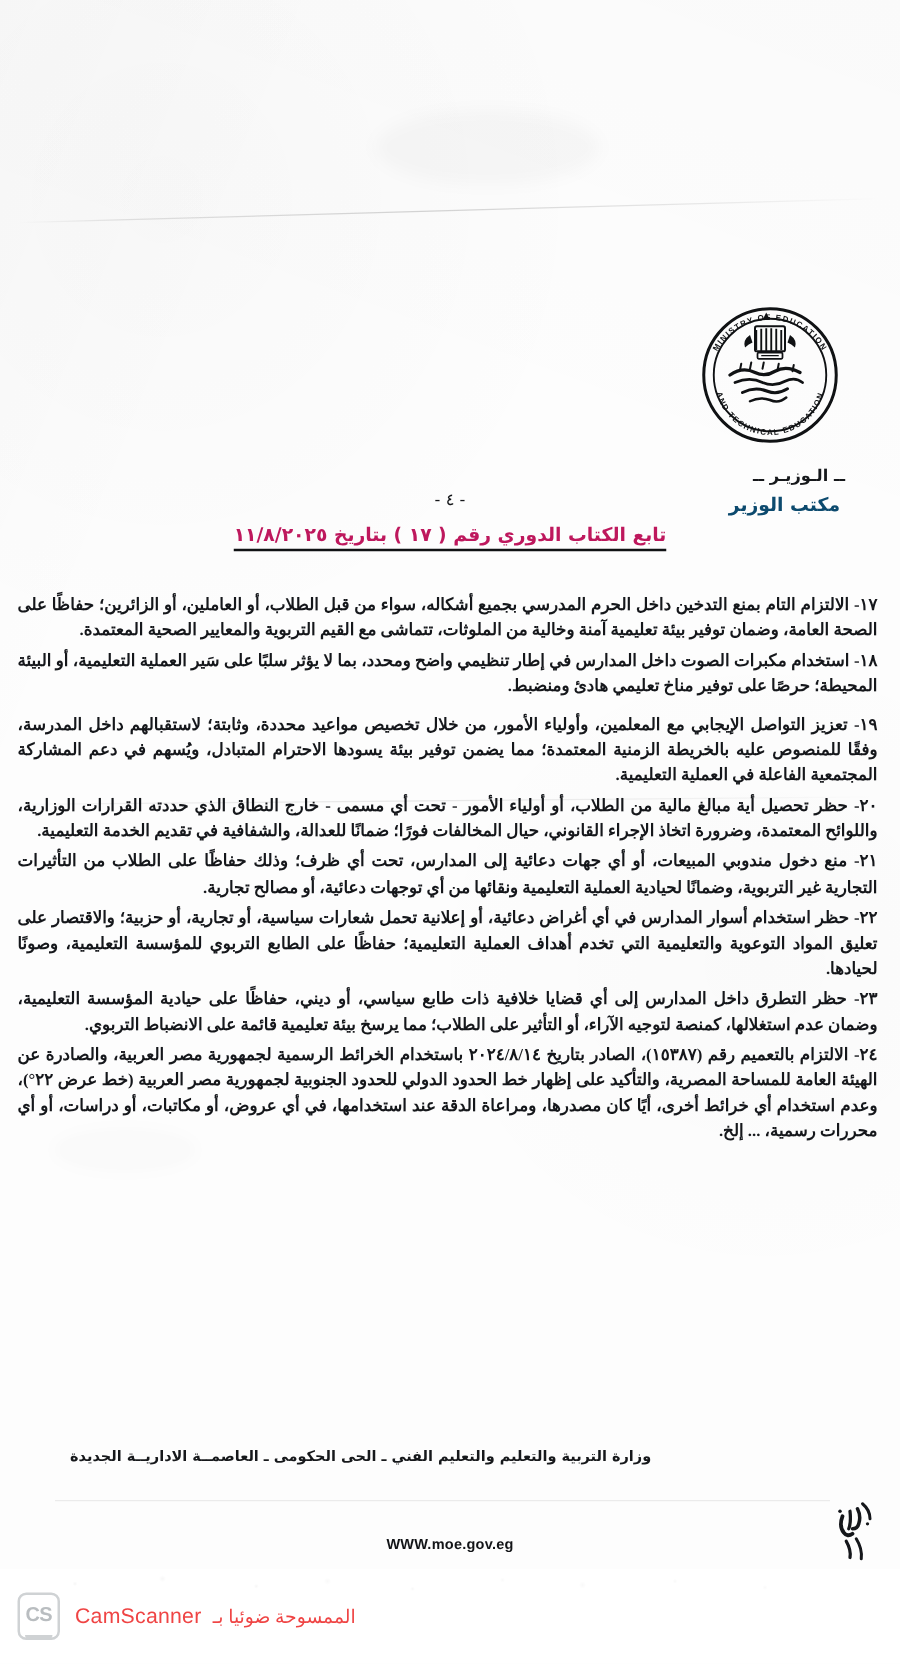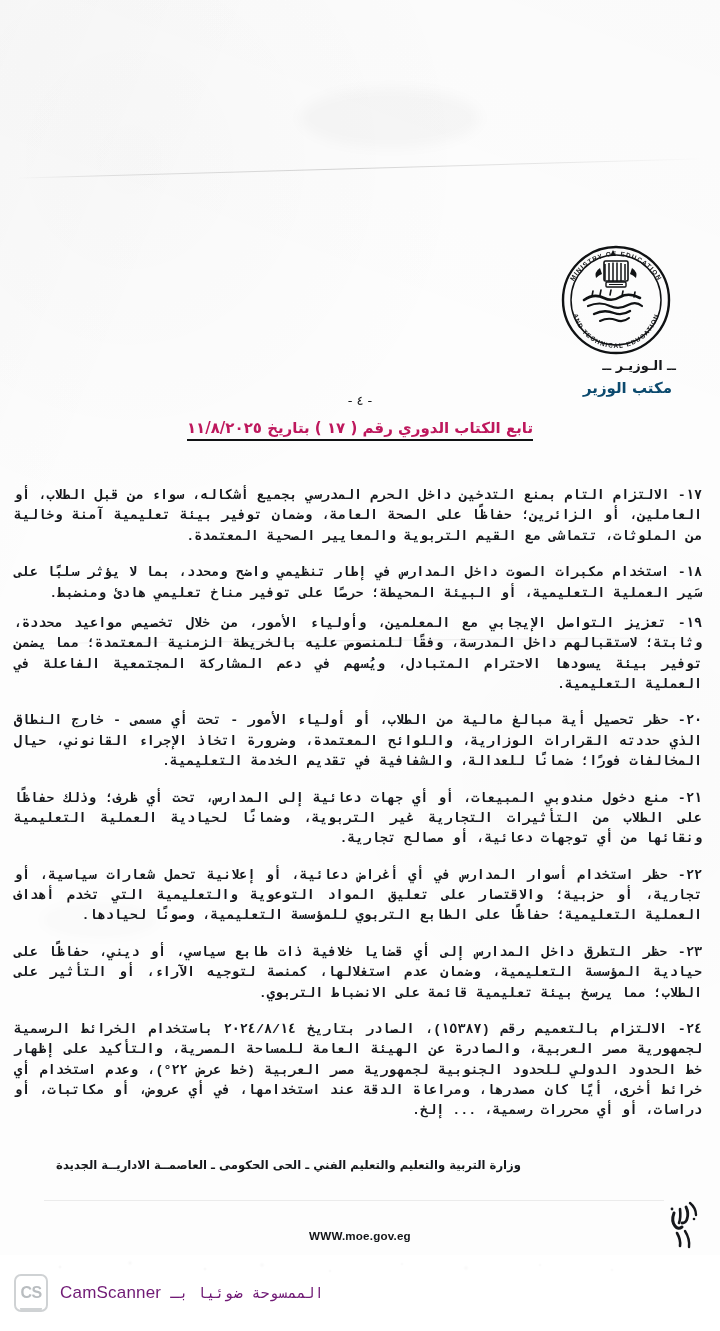--- a/index.html
+++ b/index.html
@@ -79,21 +79,21 @@
   }
   .minister-line {
     font-family: "DejaVu Sans", sans-serif;
     font-size: 13px;
     font-weight: bold;
     color: #16181b;
     letter-spacing: 1px;
     padding-right: 44px;
     text-align: right;
     direction: rtl;
-    margin: 0 0 6px 0;
+    margin: 16px 0 6px 0;
   }
   .minister-office {
     font-family: "DejaVu Sans", sans-serif;
     font-size: 15px;
     font-weight: bold;
     color: #0c4a6e;
     padding-right: 48px;
     text-align: right;
     direction: rtl;
     margin: 0;
@@ -136,26 +136,26 @@
   
   #clauses {
     position: absolute;
     top: 470px;
     right: 18px;
     left: 14px;
     direction: rtl;
     text-align: justify;
   }
   .clause {
-    font-family: Liberation Mono, monospace;
+    font-family: Liberation Serif, serif;
     font-size: 13.4px;
     font-weight: bold;
     line-height: 1.52;
     color: #15171b;
-    margin: 16px 0 3px 0;
+    margin: 4px 0 3px 0;
     text-align: justify;
     text-justify: inter-word;
   }
   .clause .num {
     font-weight: bold;
     white-space: nowrap;
   }
   .clause.spaced-wide { letter-spacing: 0.6px; }
   .clause.gap-before { margin-top: 10px; }
 
@@ -253,30 +253,30 @@
     position: absolute;
     bottom: -2.4px;
     left: 4px;
     right: 4px;
     height: 4px;
     background: #cfd2d4;
     border-radius: 0 0 4px 4px;
   }
   .cs-text {
     margin-left: 12px;
-    color: #701a75;
+    color: #ef4444;
     font-family: "Liberation Sans", sans-serif;
     font-size: 17px;
     letter-spacing: 0.2px;
     display: flex;
     align-items: baseline;
     gap: 9px;
   }
   .cs-text .ar {
-    font-family: Liberation Mono, monospace;
+    font-family: Liberation Serif, serif;
     font-size: 15px;
     direction: rtl;
   }
   .cs-speckle {
     position: absolute;
     top: 4px;
     left: 0;
     width: 720px;
     height: 22px;
     pointer-events: none;

